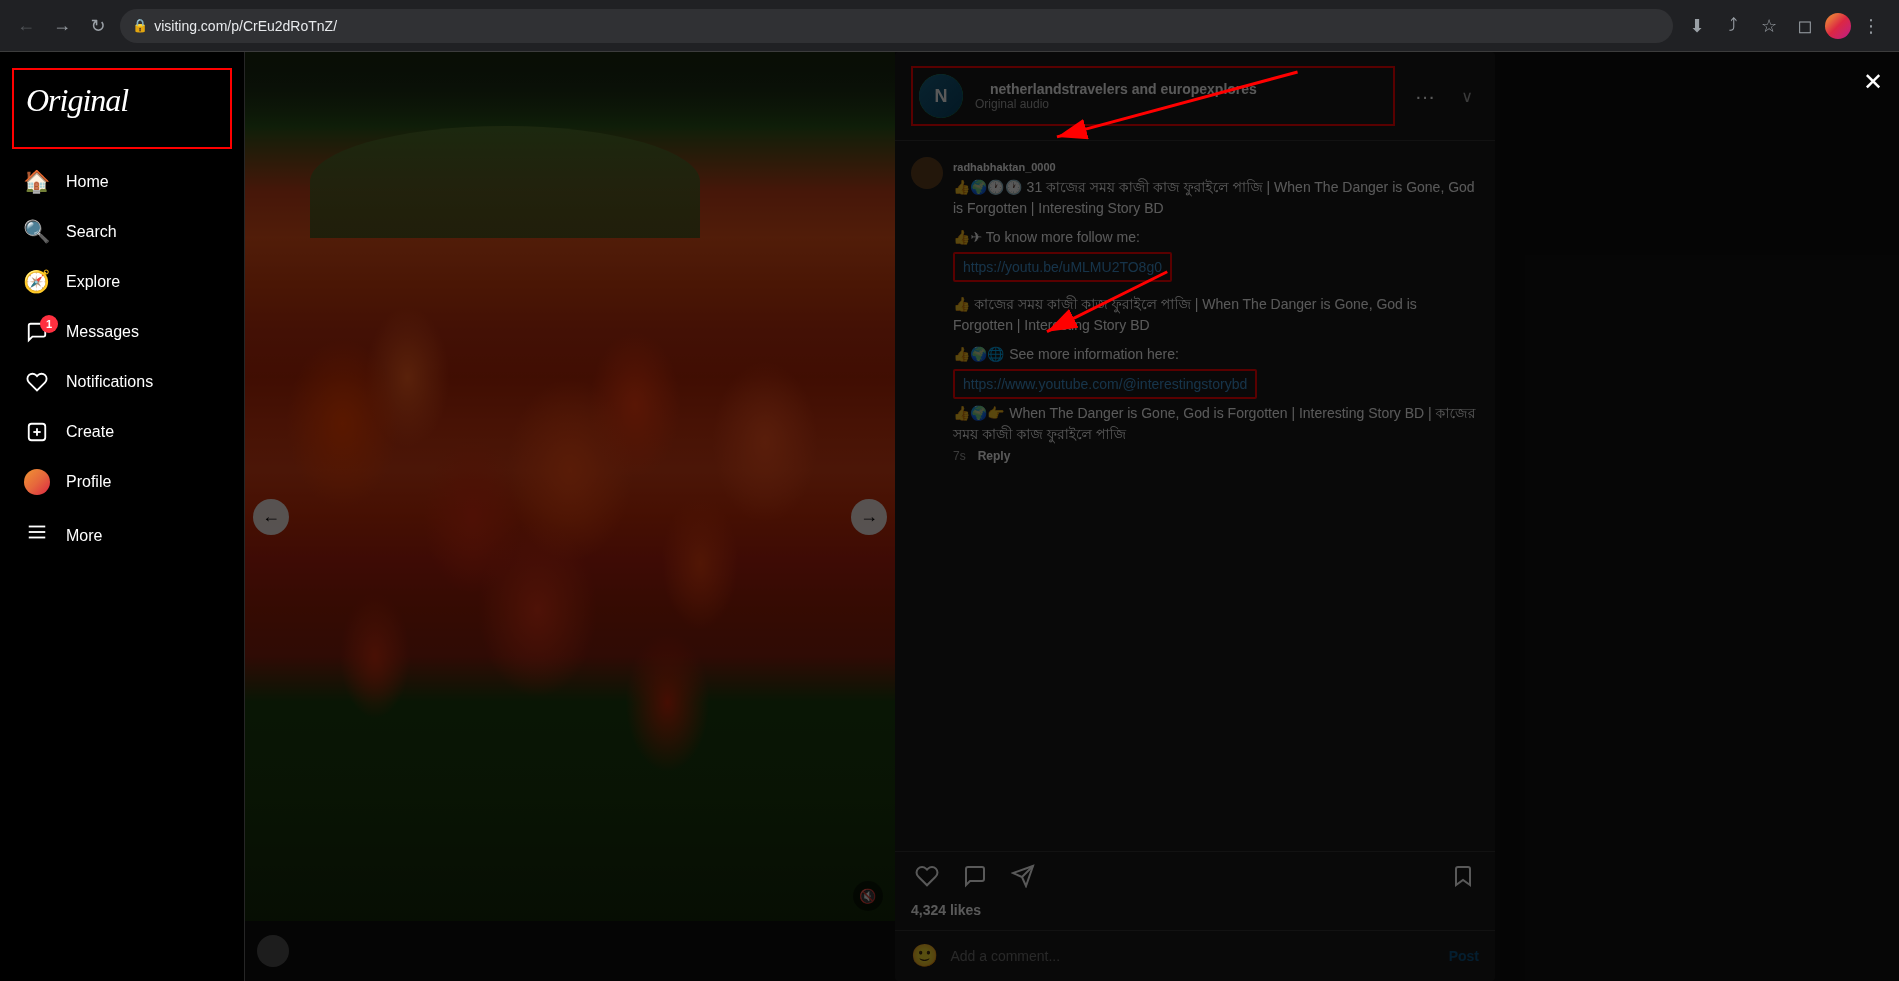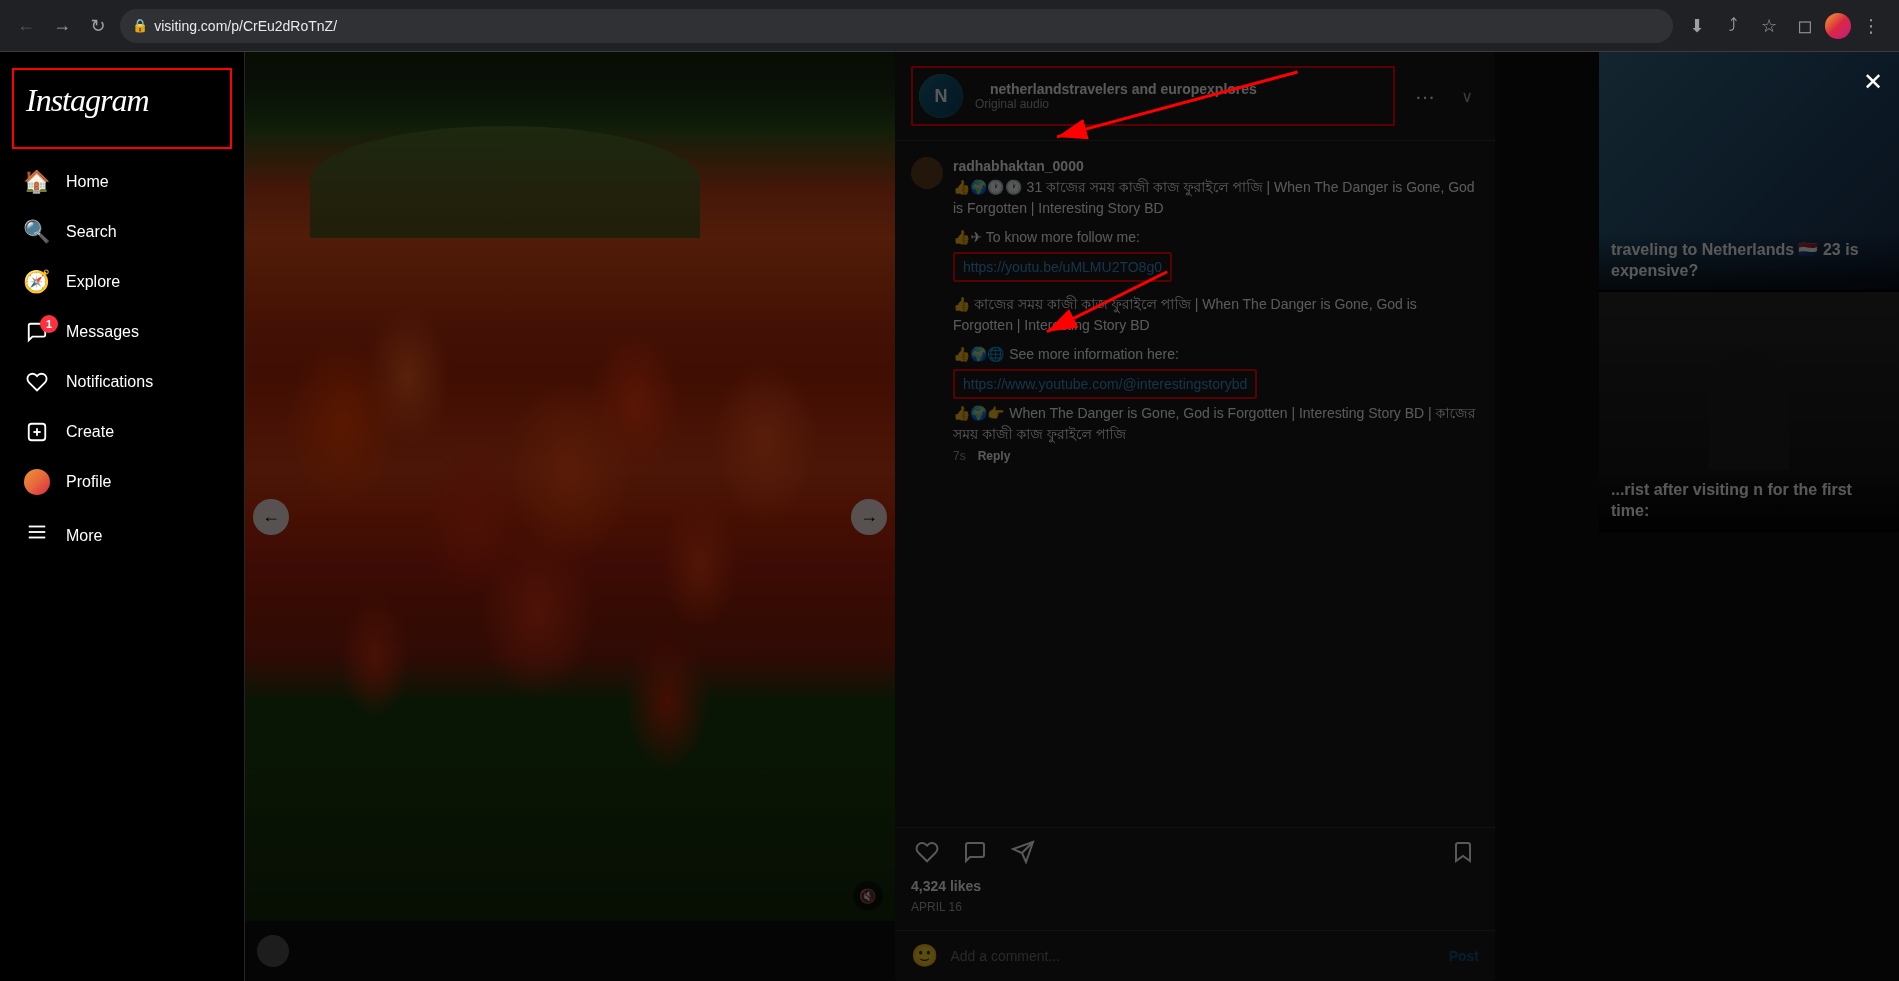--- a/index.html
+++ b/index.html
@@ -306,21 +306,21 @@
       gap: 10px;
       margin-bottom: 16px;
     }
     .comment-avatar {
       width: 32px; height: 32px;
       border-radius: 50%;
       background: #555;
       flex-shrink: 0;
     }
     .comment-content { flex: 1; }
-    .comment-user { font-weight: 600; font-size: 14px; color: #fff; }
+    .comment-user { font-weight: 600; font-size: 11px; color: #fff; }
     .comment-text { font-size: 14px; color: #fff; line-height: 1.5; margin-top: 2px; }
     .comment-meta { font-size: 12px; color: #a8a8a8; margin-top: 4px; display: flex; gap: 12px; align-items: center; }
 
     .link-box {
       border: 2px solid red;
       padding: 4px 8px;
       border-radius: 2px;
       display: inline-block;
       margin: 4px 0;
     }
@@ -486,21 +486,21 @@
     <button class="browser-action-btn">◻</button>
     <div class="profile-avatar-browser"></div>
     <button class="browser-action-btn">⋮</button>
   </div>
 </div>
 
 <div class="app-container">
 
   <div class="sidebar">
     <div class="logo-container">
-      <span class="logo-text">Instagram</span>
+      <span class="logo-text">Original</span>
     </div>
 
     <nav>
       <div class="nav-item">
         <span class="nav-icon">🏠</span>
         <span>Home</span>
       </div>
       <div class="nav-item">
         <span class="nav-icon">🔍</span>
         <span>Search</span>
@@ -568,36 +568,20 @@
 
         <div class="volume-icon-overlay">🔇</div>
 
         <div class="tulip-bottom-bar">
           <div class="user-avatar-small"></div>
         </div>
       </div>
 
       <div class="modal-backdrop"></div>
 
-      <div class="side-content">
-        <div class="side-thumb" style="background:linear-gradient(135deg,#2a4a6a,#1a3a5a);">
-          <div style="position:absolute;top:0;left:0;right:0;bottom:0;background:linear-gradient(135deg,#3a6a8a 0%,#2a5a7a 30%, #1a3050 100%);"></div>
-          <div class="side-thumb-text">
-            <span class="side-thumb-title">traveling to Netherlands 🇳🇱 23 is expensive?</span>
-          </div>
-        </div>
-        <div class="side-thumb" style="background:#1a1a1a;">
-          <div style="position:absolute;top:0;left:0;right:0;bottom:0;background:linear-gradient(180deg,#2a2a2a,#111);"></div>
-
-          <div style="position:absolute;bottom:60px;left:50%;transform:translateX(-50%);width:80px;height:120px;background:#222;border-radius:40px 40px 0 0;"></div>
-          <div class="side-thumb-text">
-            <span class="side-thumb-title">...rist after visiting n for the first time:</span>
-          </div>
-        </div>
-      </div>
     </div>
 
     <div class="post-dialog" style="left: 650px;">
 
       <div class="post-header">
         <div class="header-outline-box">
           <div class="post-avatar">
             <div style="width:100%;height:100%;background:linear-gradient(135deg,#1a6688,#0a4466);border-radius:50%;display:flex;align-items:center;justify-content:center;font-size:18px;color:white;font-weight:bold;">N</div>
           </div>
           <div class="post-header-info">
@@ -669,21 +653,20 @@
               <polygon points="22 2 15 22 11 13 2 9 22 2"></polygon>
             </svg>
           </button>
           <button class="bookmark-btn">
             <svg width="24" height="24" viewBox="0 0 24 24" fill="none" stroke="white" stroke-width="2">
               <path d="M19 21l-7-5-7 5V5a2 2 0 0 1 2-2h10a2 2 0 0 1 2 2z"></path>
             </svg>
           </button>
         </div>
         <div class="likes-count">4,324 likes</div>
-        <div class="post-date">April 16</div>
       </div>
 
       <div class="add-comment-bar">
         <span class="emoji-btn">🙂</span>
         <input class="comment-input" type="text" placeholder="Add a comment..." style="">
         <button class="post-comment-btn">Post</button>
       </div>
     </div>
 
     <button class="close-modal-btn">

